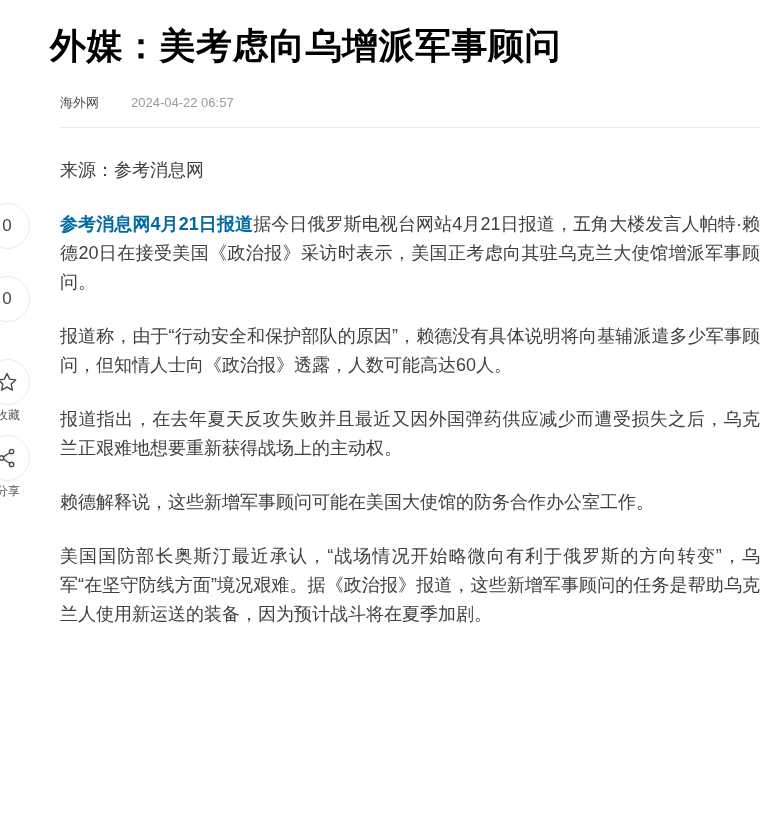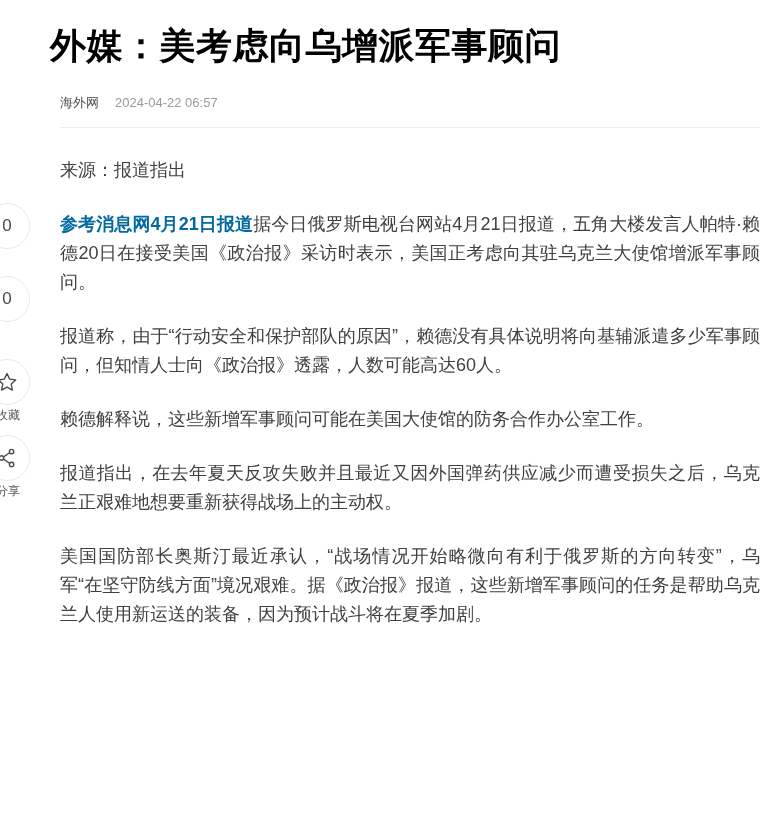--- a/index.html
+++ b/index.html
@@ -13,21 +13,21 @@
   
   .title {
     position: absolute; left: 48px; top: 22px; margin: 2px;
     width: 660px;
     font-size: 36px; line-height: 44px; font-weight: 700;
     color: #000000; letter-spacing: 0.5px;
   }
 
   
   .meta { position: absolute; left: 60px; top: 94px; font-size: 13px; line-height: 18px; color: #4c4c4c; white-space: nowrap; }
-  .meta .time { color: #9b9b9b; margin-left: 16px; }
+  .meta .time { color: #9b9b9b; margin-left: 32px; }
 
   .divider { position: absolute; left: 60px; top: 127px; width: 700px; height: 1px; background: #ececec; }
 
   
   .body-text {
     position: absolute; left: 60px; top: 156px; width: 700px;
     font-size: 18px; line-height: 29px; color: #404040;
     text-align: justify;
   }
   .body-text p { margin: 0 0 25px 0; }
@@ -92,25 +92,25 @@
 
     <h1 class="title">外媒：美考虑向乌增派军事顾问</h1>
 
     <div class="meta">
       <span>海外网</span><span class="time">2024-04-22 06:57</span>
     </div>
 
     <div class="divider"></div>
 
     <div class="body-text">
-      <p>来源：报道指出</p>
+      <p>来源：参考消息网</p>
 
       <p><strong>参考消息网4月21日报道</strong><span>据今日俄罗斯电视台网站4月21日报道，五角大楼发言人帕特·赖德20日在接受美国《政治报》采访时表示，美国正考虑向其驻乌克兰大使馆增派军事顾问。</span></p>
 
       <p>报道称，由于“行动安全和保护部队的原因”，赖德没有具体说明将向基辅派遣多少军事顾问，但知情人士向《政治报》透露，人数可能高达60人。</p>
+      <p>报道指出，在去年夏天反攻失败并且最近又因外国弹药供应减少而遭受损失之后，乌克兰正艰难地想要重新获得战场上的主动权。</p>
       <p>赖德解释说，这些新增军事顾问可能在美国大使馆的防务合作办公室工作。</p>
-      <p>报道指出，在去年夏天反攻失败并且最近又因外国弹药供应减少而遭受损失之后，乌克兰正艰难地想要重新获得战场上的主动权。</p>
       <p>美国国防部长奥斯汀最近承认，“战场情况开始略微向有利于俄罗斯的方向转变”，乌军“在坚守防线方面”境况艰难。据《政治报》报道，这些新增军事顾问的任务是帮助乌克兰人使用新运送的装备，因为预计战斗将在夏季加剧。</p>
     </div>
 
   </main>
 
 </div>
 
 </body></html>

